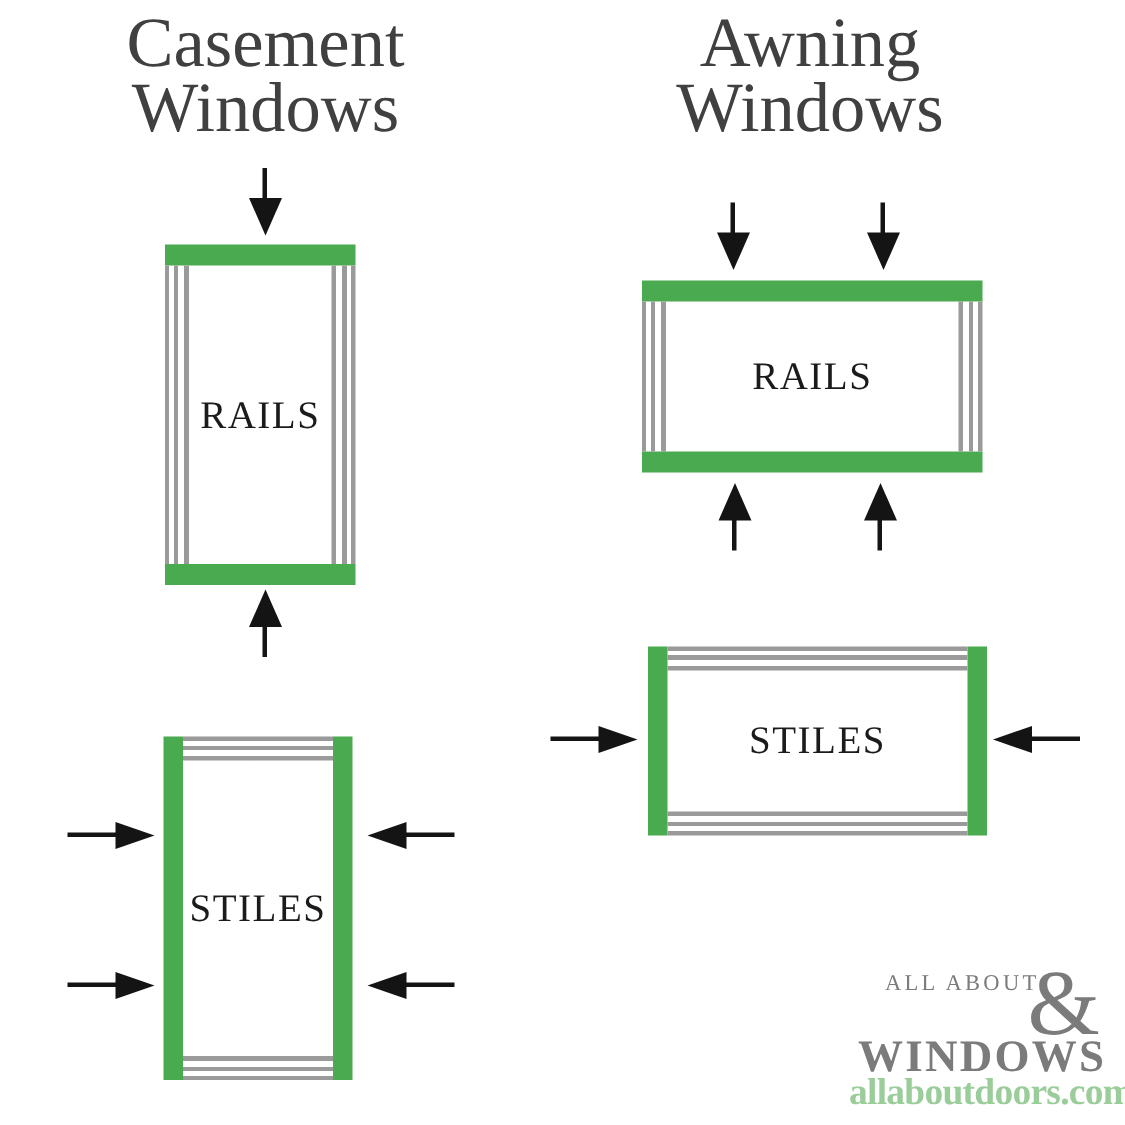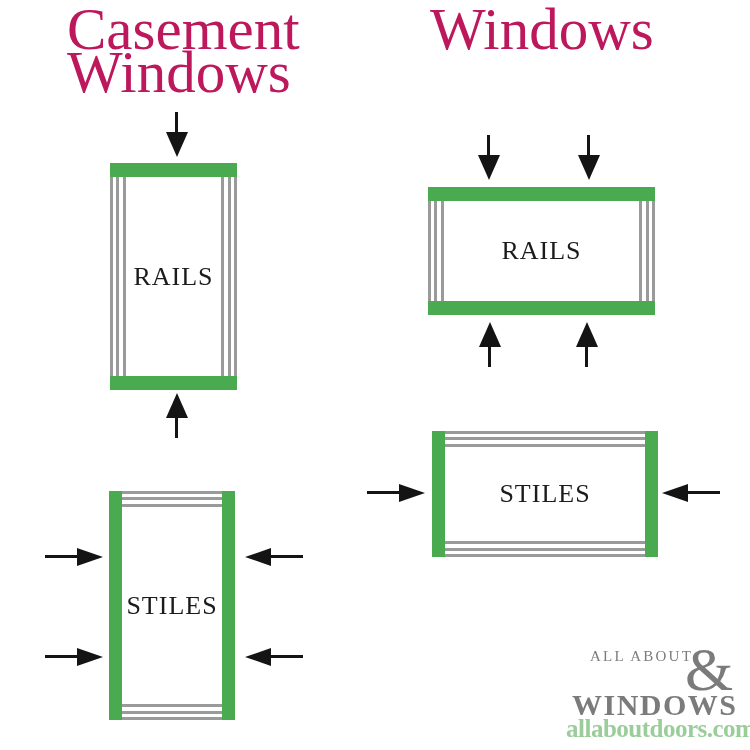--- a/index.html
+++ b/index.html
@@ -7,22 +7,22 @@
     --frame-line-gray:#9a9a9a;
     --logo-gray:#7b7b7b;
     --logo-green:#9bcd9b;
     --arrow-black:#141414;
   }
   html,body{margin:0;padding:0;background:#ffffff;}
   .canvas{position:relative;width:750px;height:750px;background:#ffffff;overflow:hidden;
           font-family:"Liberation Serif","DejaVu Serif",serif;}
 
   
-  .title{position:absolute;width:220px;text-align:center;font-size:59px;line-height:43px;
-         color:#be185d;white-space:nowrap;}
+  .title{position:absolute;width:220px;text-align:center;font-size:47px;line-height:43px;
+         color:#404040;white-space:nowrap;}
   .title.casement{left:67px;top:8px;}
   .title.awning{left:430px;top:8px;}
 
   
   .winbox{position:absolute;}
   .bar{position:absolute;background:var(--highlight-green);}
   .bar.top{left:0;right:0;top:0;height:14px;}
   .bar.bottom{left:0;right:0;bottom:0;height:14px;}
   .bar.left{top:0;bottom:0;left:0;width:13px;}
   .bar.right{top:0;bottom:0;right:0;width:13px;}
@@ -90,20 +90,21 @@
 </head>
 <body>
 
 <div class="canvas">
 
   <div class="title casement">
     <div>Casement</div>
     <div>Windows</div>
   </div>
   <div class="title awning">
+    <div>Awning</div>
     <div>Windows</div>
   </div>
 
   <div class="arrow down" style="left:166px;top:112px;">
     <i class="shaft"></i>
     <i class="head"></i>
   </div>
   <div class="winbox" style="left:110px;top:163px;width:127px;height:227px;">
     <i class="bar top"></i>
     <i class="bar bottom"></i>

